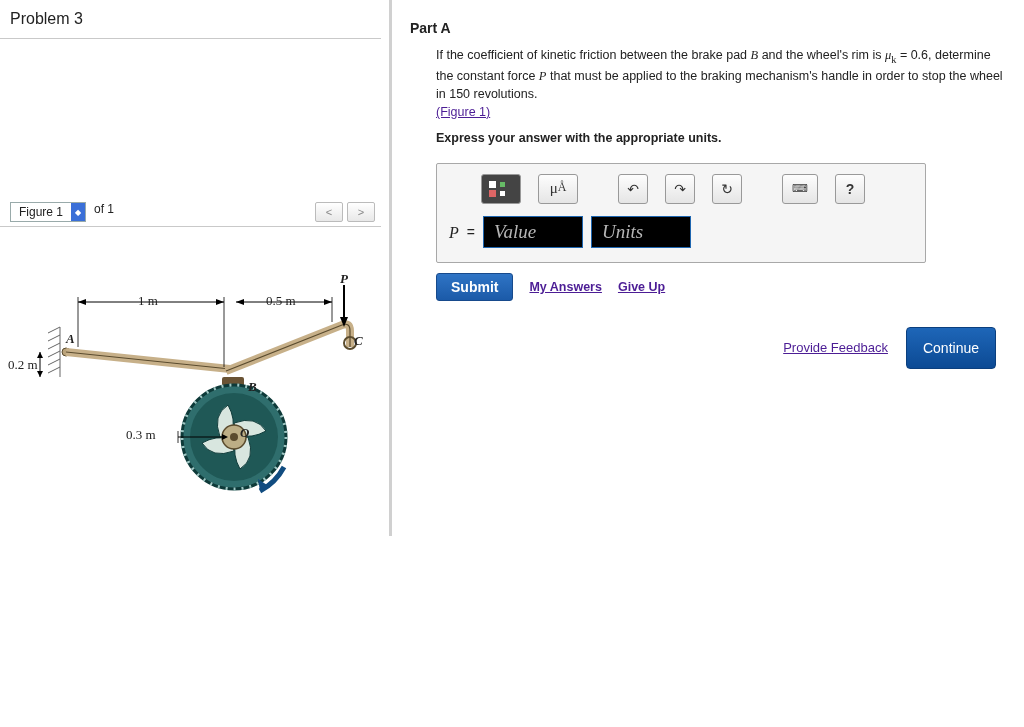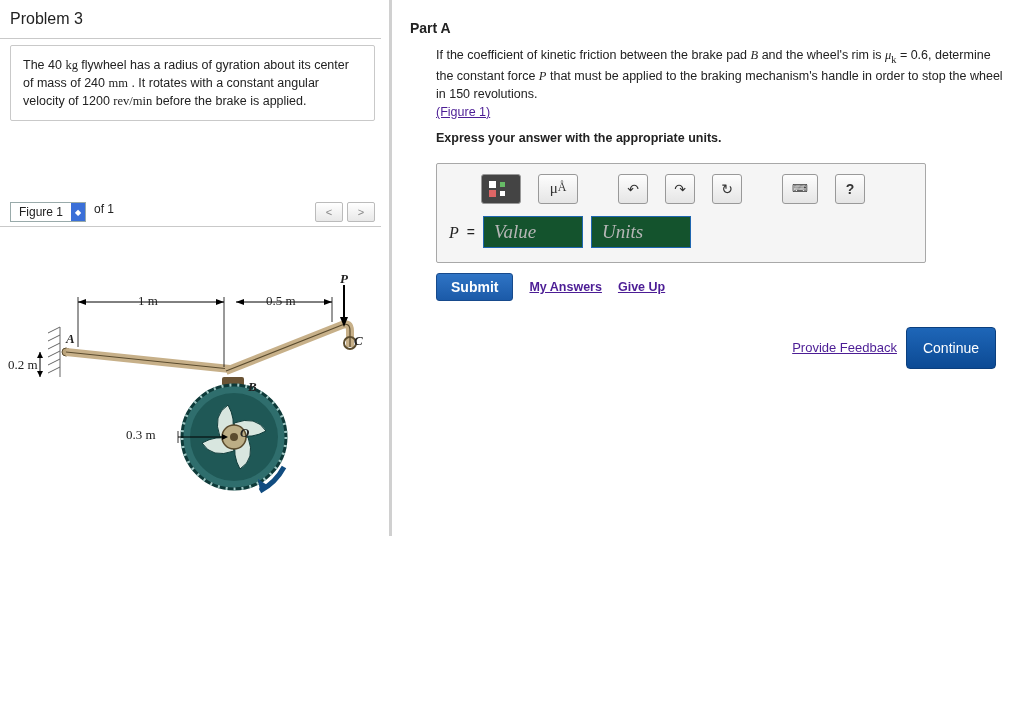--- a/index.html
+++ b/index.html
@@ -34,48 +34,45 @@
   .tb-btn.chars { width: 40px; font-family:'Times New Roman', serif; font-size: 15px; }
   .tb-btn.kbd { width: 36px; font-size:11px; }
   .tb-btn.help { font-weight: bold; width: 30px; }
   .tb-spacer { width: 6px; }
 
   .templates svg { display:block; }
 
   .input-row { display: flex; align-items: center; padding: 4px 10px 14px 12px; gap: 8px; }
   .var-label { font-family: 'Times New Roman', serif; font-style: italic; font-size: 16px; }
   .eq { font-size: 14px; }
-  .val-field, .unit-field { height: 32px; border: 1px solid #1e66b0; background: #14532d; color: #b6b6b6; font-family: 'Times New Roman', serif; font-size: 19px; padding: 2px 10px; display:flex; align-items:center; }
+  .val-field, .unit-field { height: 32px; border: 1px solid #1e66b0; background: #000000; color: #b6b6b6; font-family: 'Times New Roman', serif; font-size: 19px; padding: 2px 10px; display:flex; align-items:center; }
   .val-field { width: 100px; font-style: italic; }
   .unit-field { width: 100px; font-style: italic; }
 
   .action-row { display: flex; align-items: center; gap: 16px; margin: 4px 0 0 0; }
   .submit-btn { background: linear-gradient(#2f74c5,#1b5aa8); color: #fff; border: 1px solid #174a8c; border-radius: 3px; padding: 5px 14px; font-size: 14px; cursor:pointer; font-weight: bold; }
   .my-answers { font-weight: bold; font-size: 12.5px; }
   .giveup { font-weight: bold; font-size: 12.5px; }
 
-  .footer-row { display: flex; justify-content: flex-end; align-items: center; gap: 9px; margin-top: 26px; padding-right: 10px; }
+  .footer-row { display: flex; justify-content: flex-end; align-items: center; gap: 18px; margin-top: 26px; padding-right: 10px; }
   .feedback { font-size: 13px; }
   .continue-btn { background: linear-gradient(#1e66b8,#0c4a94); color:#fff; border:1px solid #0b3f7e; border-radius:4px; padding:12px 16px; font-size:14px; cursor:pointer; }
 
   
   .fig-svg { position:absolute; left:0; top:0; }
   .fig-lbl { font-family: 'Times New Roman', serif; font-size: 13px; position:absolute; }
   .fig-lbl.i { font-style: italic; font-weight: bold; }
 </style>
 </head>
 <body>
 
 <div class="page">
 
   <div class="left-pane">
     <div class="problem-title">Problem 3</div>
-    <div class="problem-desc-box">
-      <span>The 40 <span class="u">kg</span> flywheel has a radius of gyration about its center of mass of 240 <span class="u">mm</span> . It rotates with a constant angular velocity of 1200 <span class="u">rev/min</span> before the brake is applied.</span>
-    </div>
 
     <div style="flex:1"></div>
 
     <div class="figure-section">
       <div class="figure-bar">
         <div class="figure-sel">
           <span class="lab">Figure 1</span>
           <span class="spin">◆</span>
         </div>
         <span class="figure-oftxt">of 1</span>

